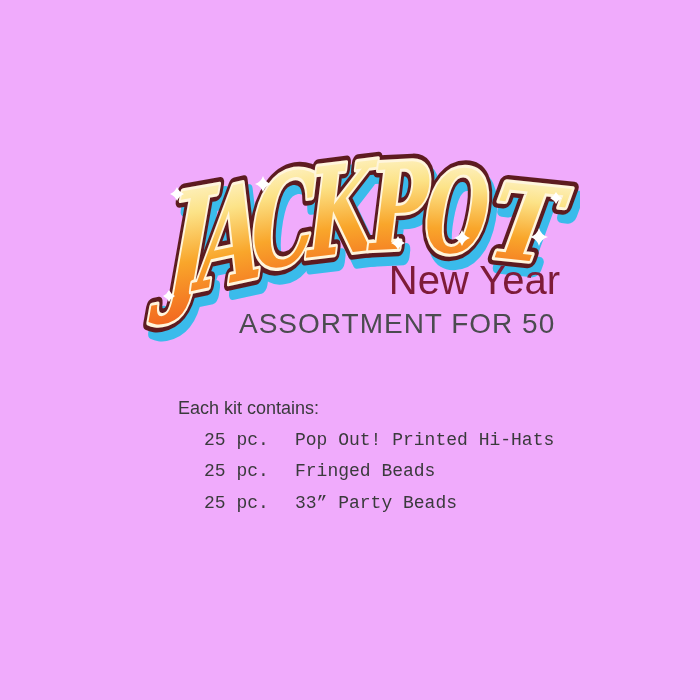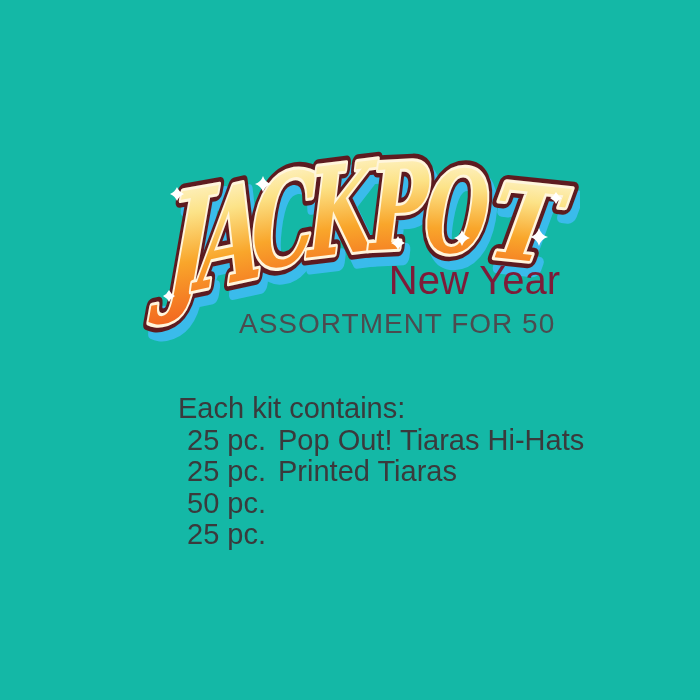--- a/index.html
+++ b/index.html
@@ -3,21 +3,21 @@
 <meta charset="utf-8">
 <style>
   html,body{margin:0;padding:0;}
   body{
     width:700px;height:700px;
     background:#ffffff;
     position:relative;
     font-family:"Liberation Sans", sans-serif;
     overflow:hidden;
   }
-  .canvas{position:absolute;inset:0;background:#14b8a6;padding-left:22px;}
+  .canvas{position:absolute;inset:0;background:#f0abfc;padding-left:22px;}
 
   
   .logo-svg{position:absolute;left:140px;top:150px;width:440px;height:200px;}
   .lg-letter{font-family:"DejaVu Serif", serif;font-weight:bold;text-anchor:middle;}
   .lg-shadow{fill:#3ABBEB;stroke:#3ABBEB;stroke-width:15;stroke-linejoin:round;}
   .lg-outline{fill:#5D1B20;stroke:#5D1B20;stroke-width:15;stroke-linejoin:round;}
   .lg-face{fill:url(#lg-grad);stroke:#FFF5DC;stroke-width:6;stroke-linejoin:round;paint-order:stroke fill;}
   .sparkle{fill:#ffffff;}
 
   
@@ -33,25 +33,25 @@
     position:absolute;left:239px;top:308px;
     font-size:28px;font-weight:normal;
     letter-spacing:1px;
     color:#4B4B4F;
     white-space:nowrap;
   }
 
   
   .contents{
     position:absolute;left:178px;top:393px;
-    font-size:29px;line-height:31.5px;
+    font-size:18px;line-height:31.5px;
     color:#3A3A3C;
   }
   .contents-heading{white-space:nowrap;}
-  .contents-row{display:flex;margin-left:9px;white-space:nowrap;}
+  .contents-row{display:flex;margin-left:26px;white-space:nowrap;font-family:Liberation Mono, monospace;}
   .contents-qty{width:91px;flex:0 0 auto;}
   .contents-name{flex:0 0 auto;}
 </style>
 </head>
 <body>
 
 <div class="canvas">
 
   <svg class="logo-svg" viewBox="140 150 440 200" xmlns="http://www.w3.org/2000/svg">
     <defs>
@@ -89,28 +89,28 @@
 
   <div class="new-year">New Year</div>
 
   <div class="tagline">ASSORTMENT FOR 50</div>
 
   <div class="contents">
     <div class="contents-heading">Each kit contains:</div>
     <div id="contents-rows">
         <div class="contents-row">
           <span class="contents-qty">25 pc.</span>
-          <span class="contents-name">Pop Out! Tiaras Hi-Hats</span>
+          <span class="contents-name">Pop Out! Printed Hi-Hats</span>
         </div>
         <div class="contents-row">
           <span class="contents-qty">25 pc.</span>
-          <span class="contents-name">Printed Tiaras</span>
+          <span class="contents-name">Fringed Beads</span>
         </div>
         <div class="contents-row">
-          <span class="contents-qty">50 pc.</span>
         </div>
         <div class="contents-row">
           <span class="contents-qty">25 pc.</span>
+          <span class="contents-name">33” Party Beads</span>
         </div>
       </div>
   </div>
 
 </div>
 
 </body></html>

